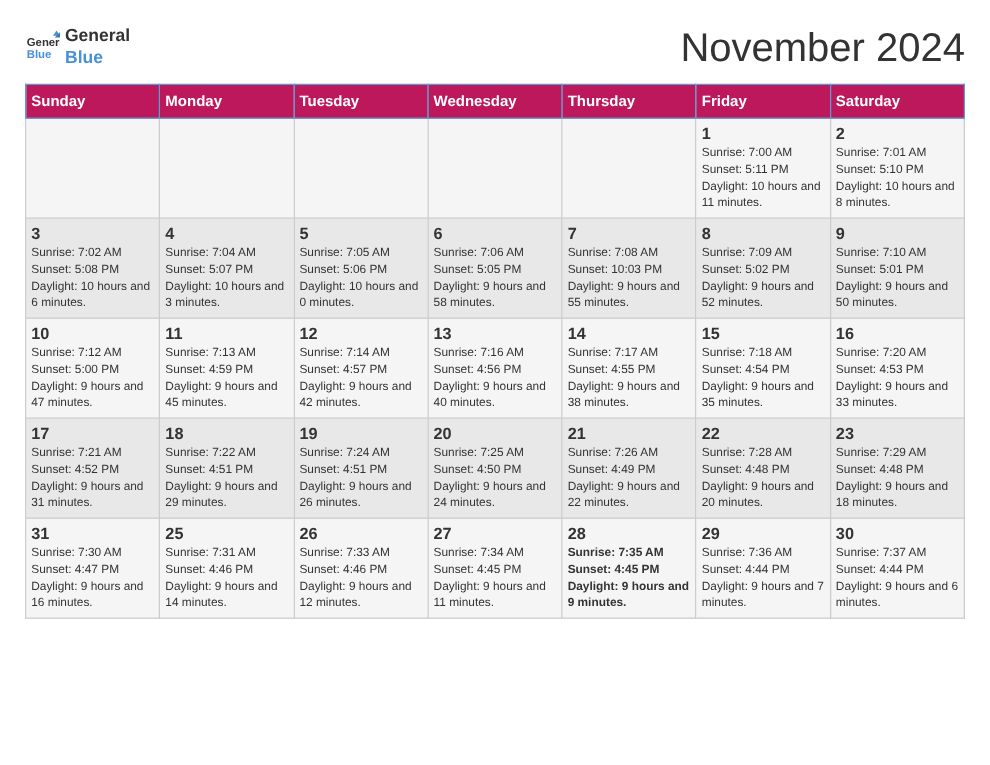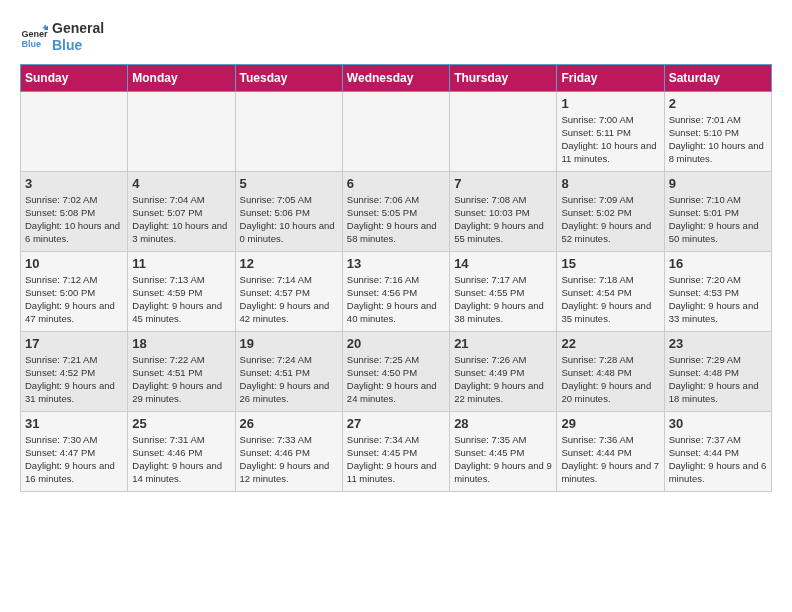--- a/index.html
+++ b/index.html
@@ -94,20 +94,21 @@
       <text x="2" y="34" font-size="13" font-weight="bold" fill="#4a90d9">Blue</text>
       <polygon points="32,8 40,8 36,2" fill="#4a90d9"></polygon>
       <polygon points="34,10 40,10 40,4" fill="#3a7abf"></polygon>
     </svg>
     <div style="line-height:1.2">
       <div style="font-size:14px;font-weight:bold;color:#333;">General</div>
       <div style="font-size:14px;font-weight:bold;color:#4a90d9;">Blue</div>
     </div>
   </div>
   <div class="title-block">
+    <div class="month-title">November 2024</div>
   </div>
 </div>
 
 <table>
   <thead>
     <tr id="header-row">
     <th>Sunday</th>
         <th>Monday</th>
         <th>Tuesday</th>
         <th>Wednesday</th>
@@ -288,21 +289,21 @@
 Daylight: 9 hours and 12 minutes.</div>
         </td>
         <td>
           <span class="day-number">27</span>
           <div class="day-info" style="white-space: pre-line;">Sunrise: 7:34 AM
 Sunset: 4:45 PM
 Daylight: 9 hours and 11 minutes.</div>
         </td>
         <td>
           <span class="day-number">28</span>
-          <div class="day-info" style="white-space: pre-line;">Sunrise: 7:35 AM
+          <div class="day-info" style="white-space: pre-line; font-weight: bold;">Sunrise: 7:35 AM
 Sunset: 4:45 PM
 Daylight: 9 hours and 9 minutes.</div>
         </td>
         <td>
           <span class="day-number">29</span>
           <div class="day-info" style="white-space: pre-line;">Sunrise: 7:36 AM
 Sunset: 4:44 PM
 Daylight: 9 hours and 7 minutes.</div>
         </td>
         <td>

